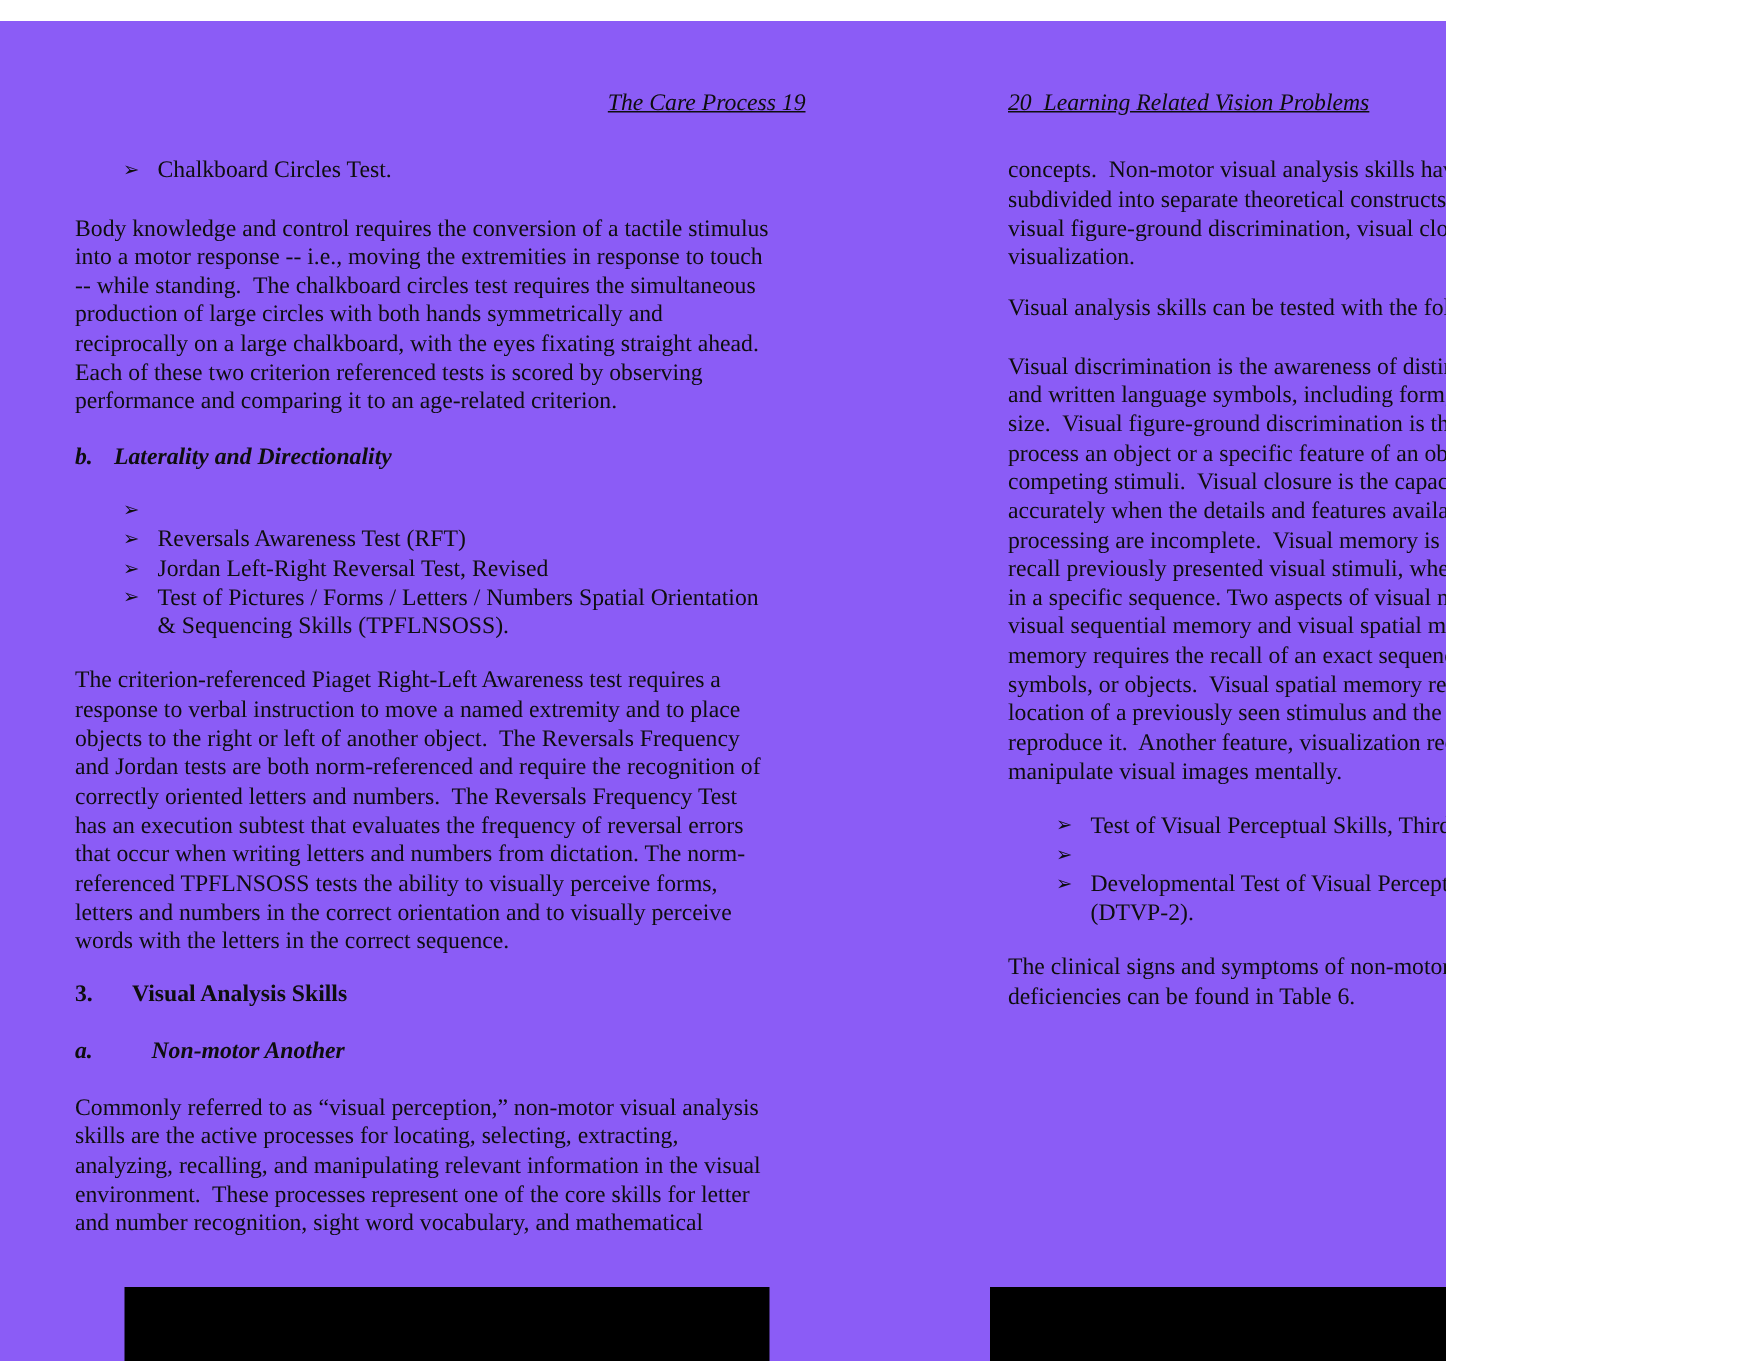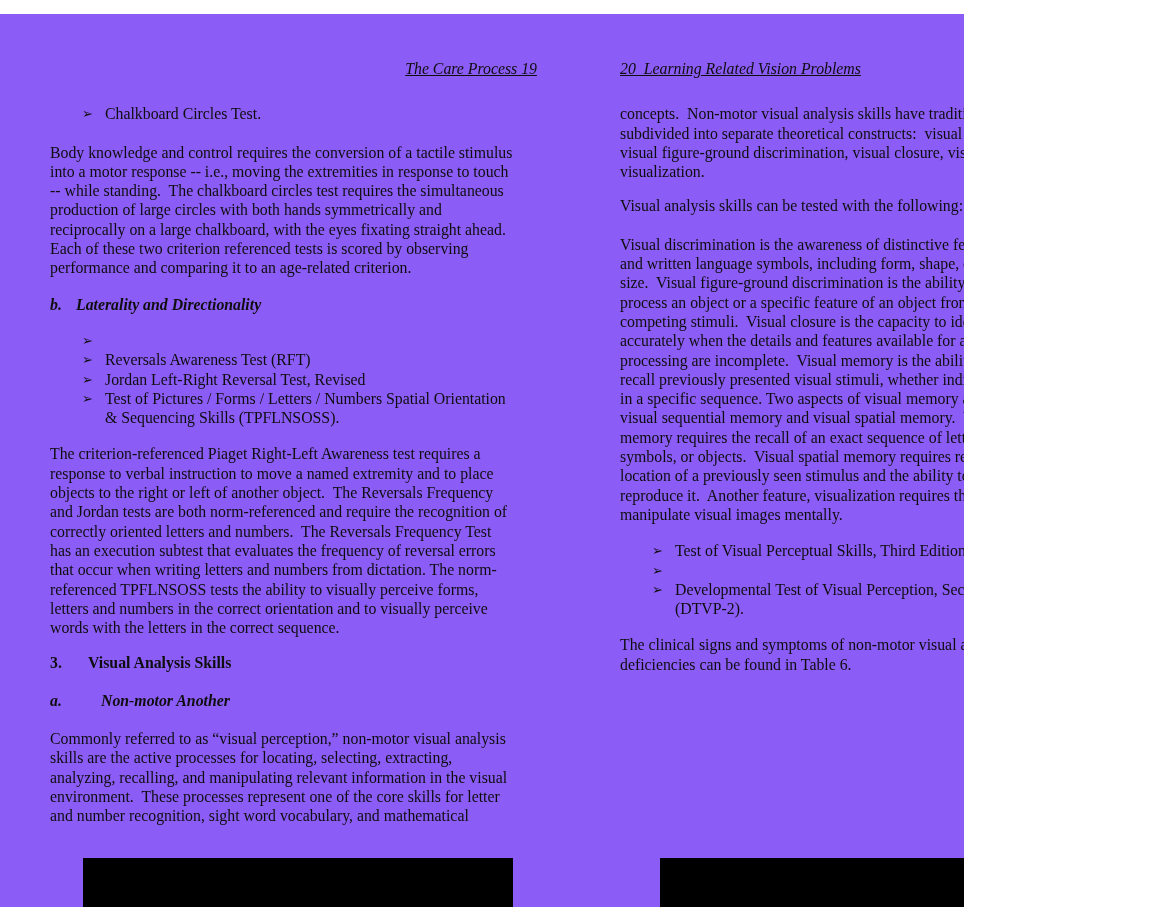--- a/index.html
+++ b/index.html
@@ -13,21 +13,21 @@
     margin-top:14px;
   }
   .page{
     position:absolute;
     top:0;
     padding-top:45px;
     font-size:15.8px;
     line-height:19.3px;
   }
   .page-left{left:50px;width:487px;}
-  .page-right{left:620px;width:486px;}
+  .page-right{left:672px;width:486px;}
   .running-header{
     font-style:italic;
     text-decoration:underline;
     margin:0 0 26px 0;
     white-space:pre;
   }
   .align-right{text-align:right;}
   .para{
     margin:0;
     white-space:pre;

